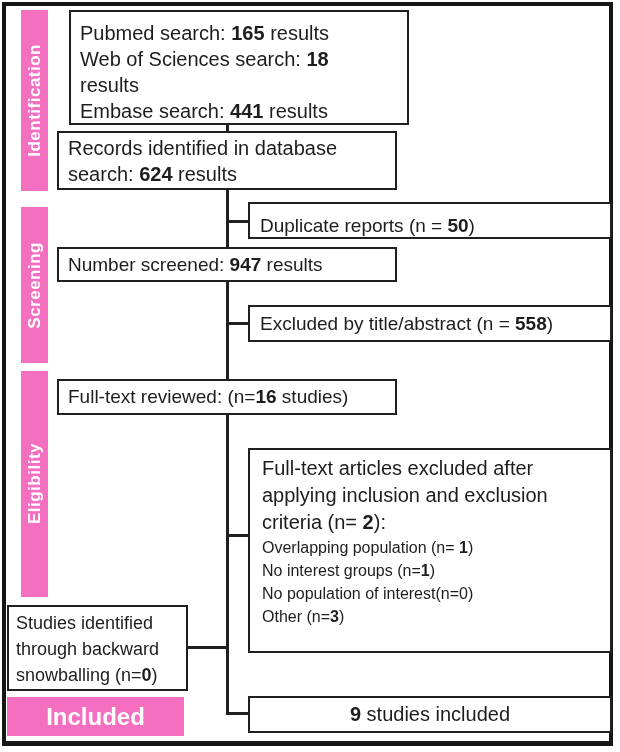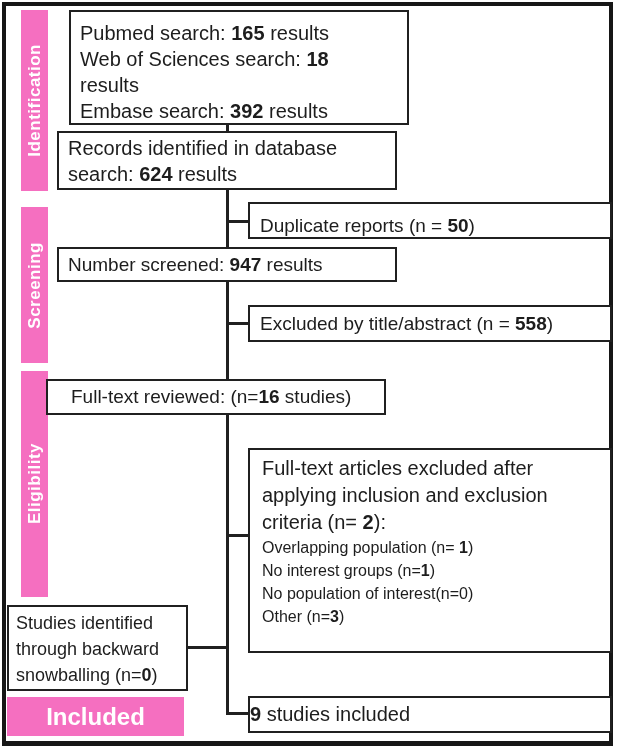--- a/index.html
+++ b/index.html
@@ -27,26 +27,26 @@
   .box{
     position:absolute;background:#ffffff;border:2px solid #202020;
     box-sizing:border-box;z-index:2;
   }
   .box .tline{white-space:nowrap;}
   #box-search{left:57px;top:10px;width:340px;height:115px;padding:8px 0 0 9px;font-size:20px;line-height:26px;margin-left:12px;}
   #box-records{left:57px;top:131px;width:340px;height:59px;padding:2px 0 0 9px;font-size:20px;line-height:26px;}
   #box-duplicates{left:248px;top:202px;width:364px;height:37px;display:flex;align-items:flex-end;padding-left:10px;font-size:19px;}
   #box-screened{left:57px;top:247px;width:340px;height:35px;display:flex;align-items:center;padding-left:9px;font-size:19px;}
   #box-excluded-title{left:248px;top:305px;width:364px;height:37px;display:flex;align-items:center;padding-left:10px;font-size:19px;}
-  #box-fulltext{left:46px;top:379px;width:340px;height:36px;display:flex;align-items:center;padding-left:23px;font-size:19px;}
+  #box-fulltext{left:57px;top:379px;width:340px;height:36px;display:flex;align-items:center;padding-left:9px;font-size:19px;}
   #box-fulltext-excluded{left:248px;top:448px;width:364px;height:205px;padding:5px 0 0 12px;}
   #box-fulltext-excluded .head{font-size:20px;line-height:27px;}
   #box-fulltext-excluded .detail{font-size:16px;line-height:23px;}
   #box-snowballing{left:7px;top:605px;width:181px;height:86px;padding:3px 0 0 7px;font-size:18px;line-height:26px;}
-  #box-included-studies{left:248px;top:696px;width:364px;height:37px;display:flex;align-items:center;justify-content:flex-start;font-size:20px;}
+  #box-included-studies{left:248px;top:696px;width:364px;height:37px;display:flex;align-items:center;justify-content:center;font-size:20px;}
   
   .pink-label{
     position:absolute;left:7px;top:697px;width:177px;height:39px;background:#f56fc0;
     display:flex;align-items:center;justify-content:center;
     color:#ffffff;font-weight:bold;font-size:24px;z-index:2;
   }
   
   .line{position:absolute;background:#202020;z-index:1;}
   #line-main{left:226px;top:125px;width:3px;height:590px;}
   #conn-duplicates{left:226px;top:220px;width:24px;height:3px;}
@@ -77,21 +77,21 @@
   <div class="line" id="conn-duplicates" style="background: rgb(32, 32, 32);"></div>
   <div class="line" id="conn-excluded-title" style="background: rgb(32, 32, 32);"></div>
   <div class="line" id="conn-fulltext-excluded" style="background: rgb(32, 32, 32);"></div>
   <div class="line" id="conn-snowballing" style="background: rgb(32, 32, 32);"></div>
   <div class="line" id="conn-included" style="background: rgb(32, 32, 32);"></div>
 
   <div class="box" id="box-search">
     <div class="tline"><span>Pubmed search: </span><b>165</b><span> results</span></div>
     <div class="tline"><span>Web of Sciences search: </span><b>18</b></div>
     <div class="tline"><span>results</span></div>
-    <div class="tline"><span>Embase search: </span><b>392</b><span> results</span></div>
+    <div class="tline"><span>Embase search: </span><b>441</b><span> results</span></div>
   </div>
 
   <div class="box" id="box-records">
     <div class="tline"><span>Records identified in database</span></div>
     <div class="tline"><span>search: </span><b>624</b><span> results</span></div>
   </div>
 
   <div class="box" id="box-duplicates">
     <div class="tline"><span>Duplicate reports (n = </span><b>50</b><span>)</span></div>
   </div>

